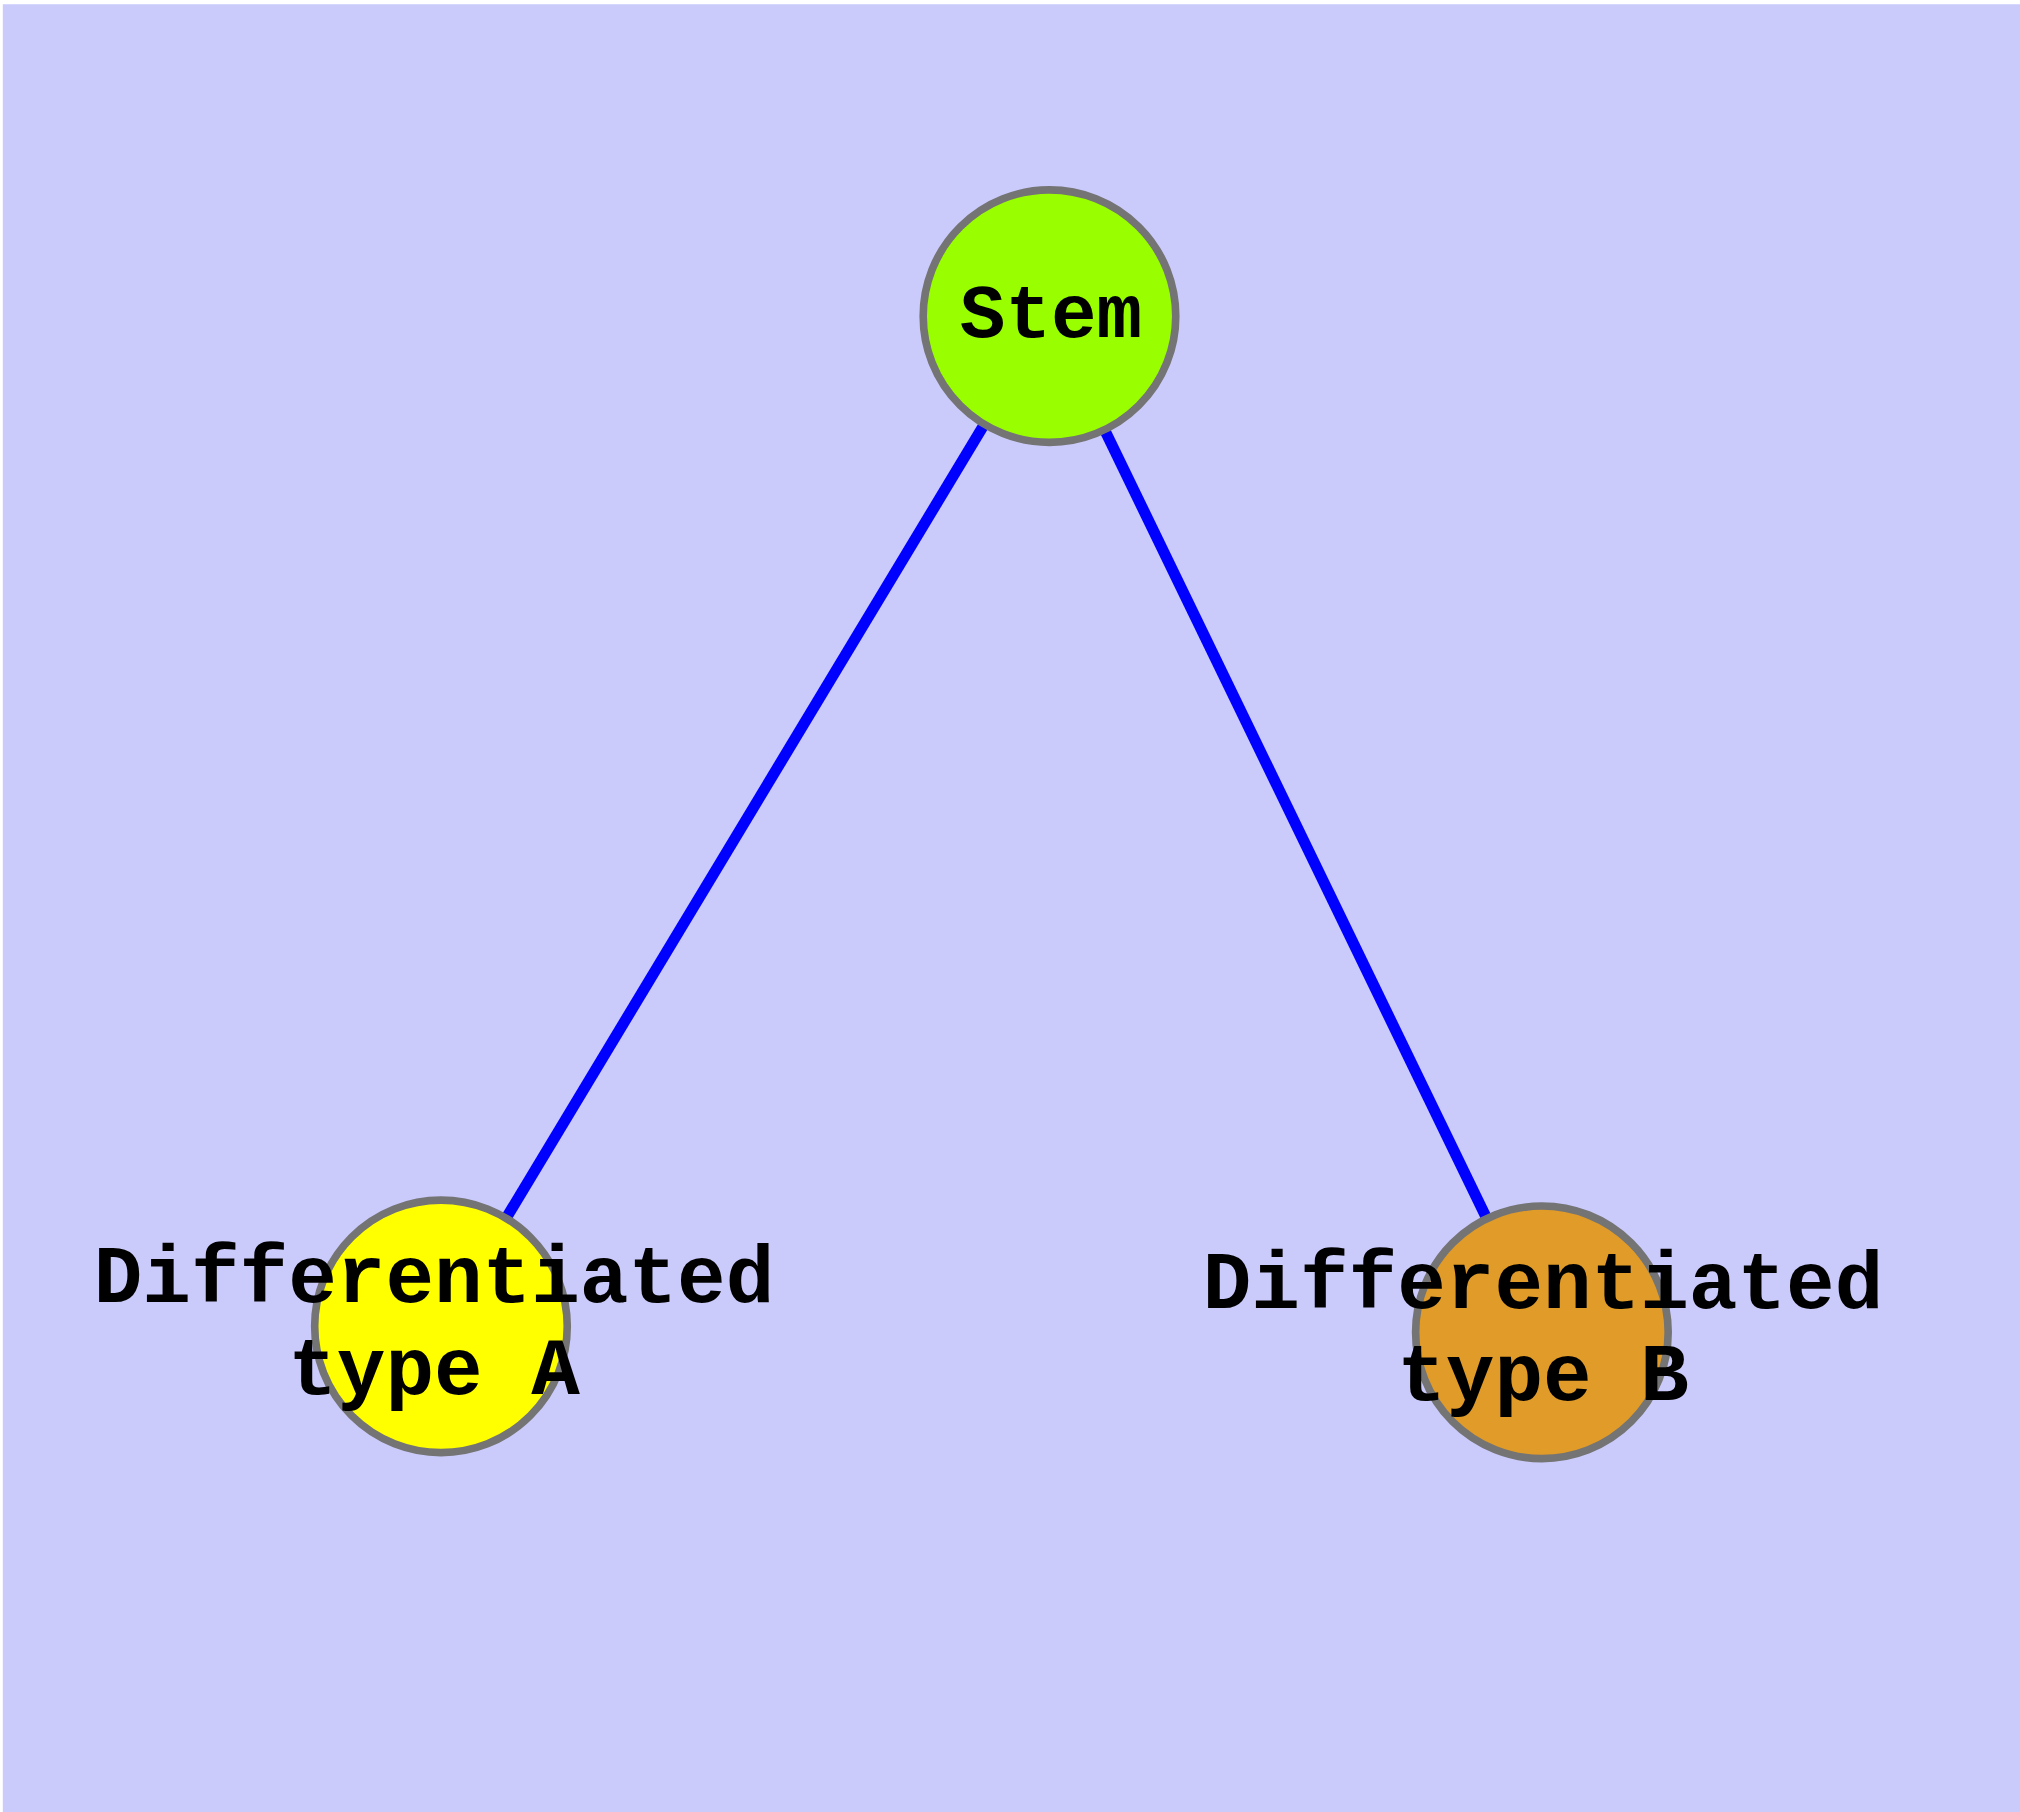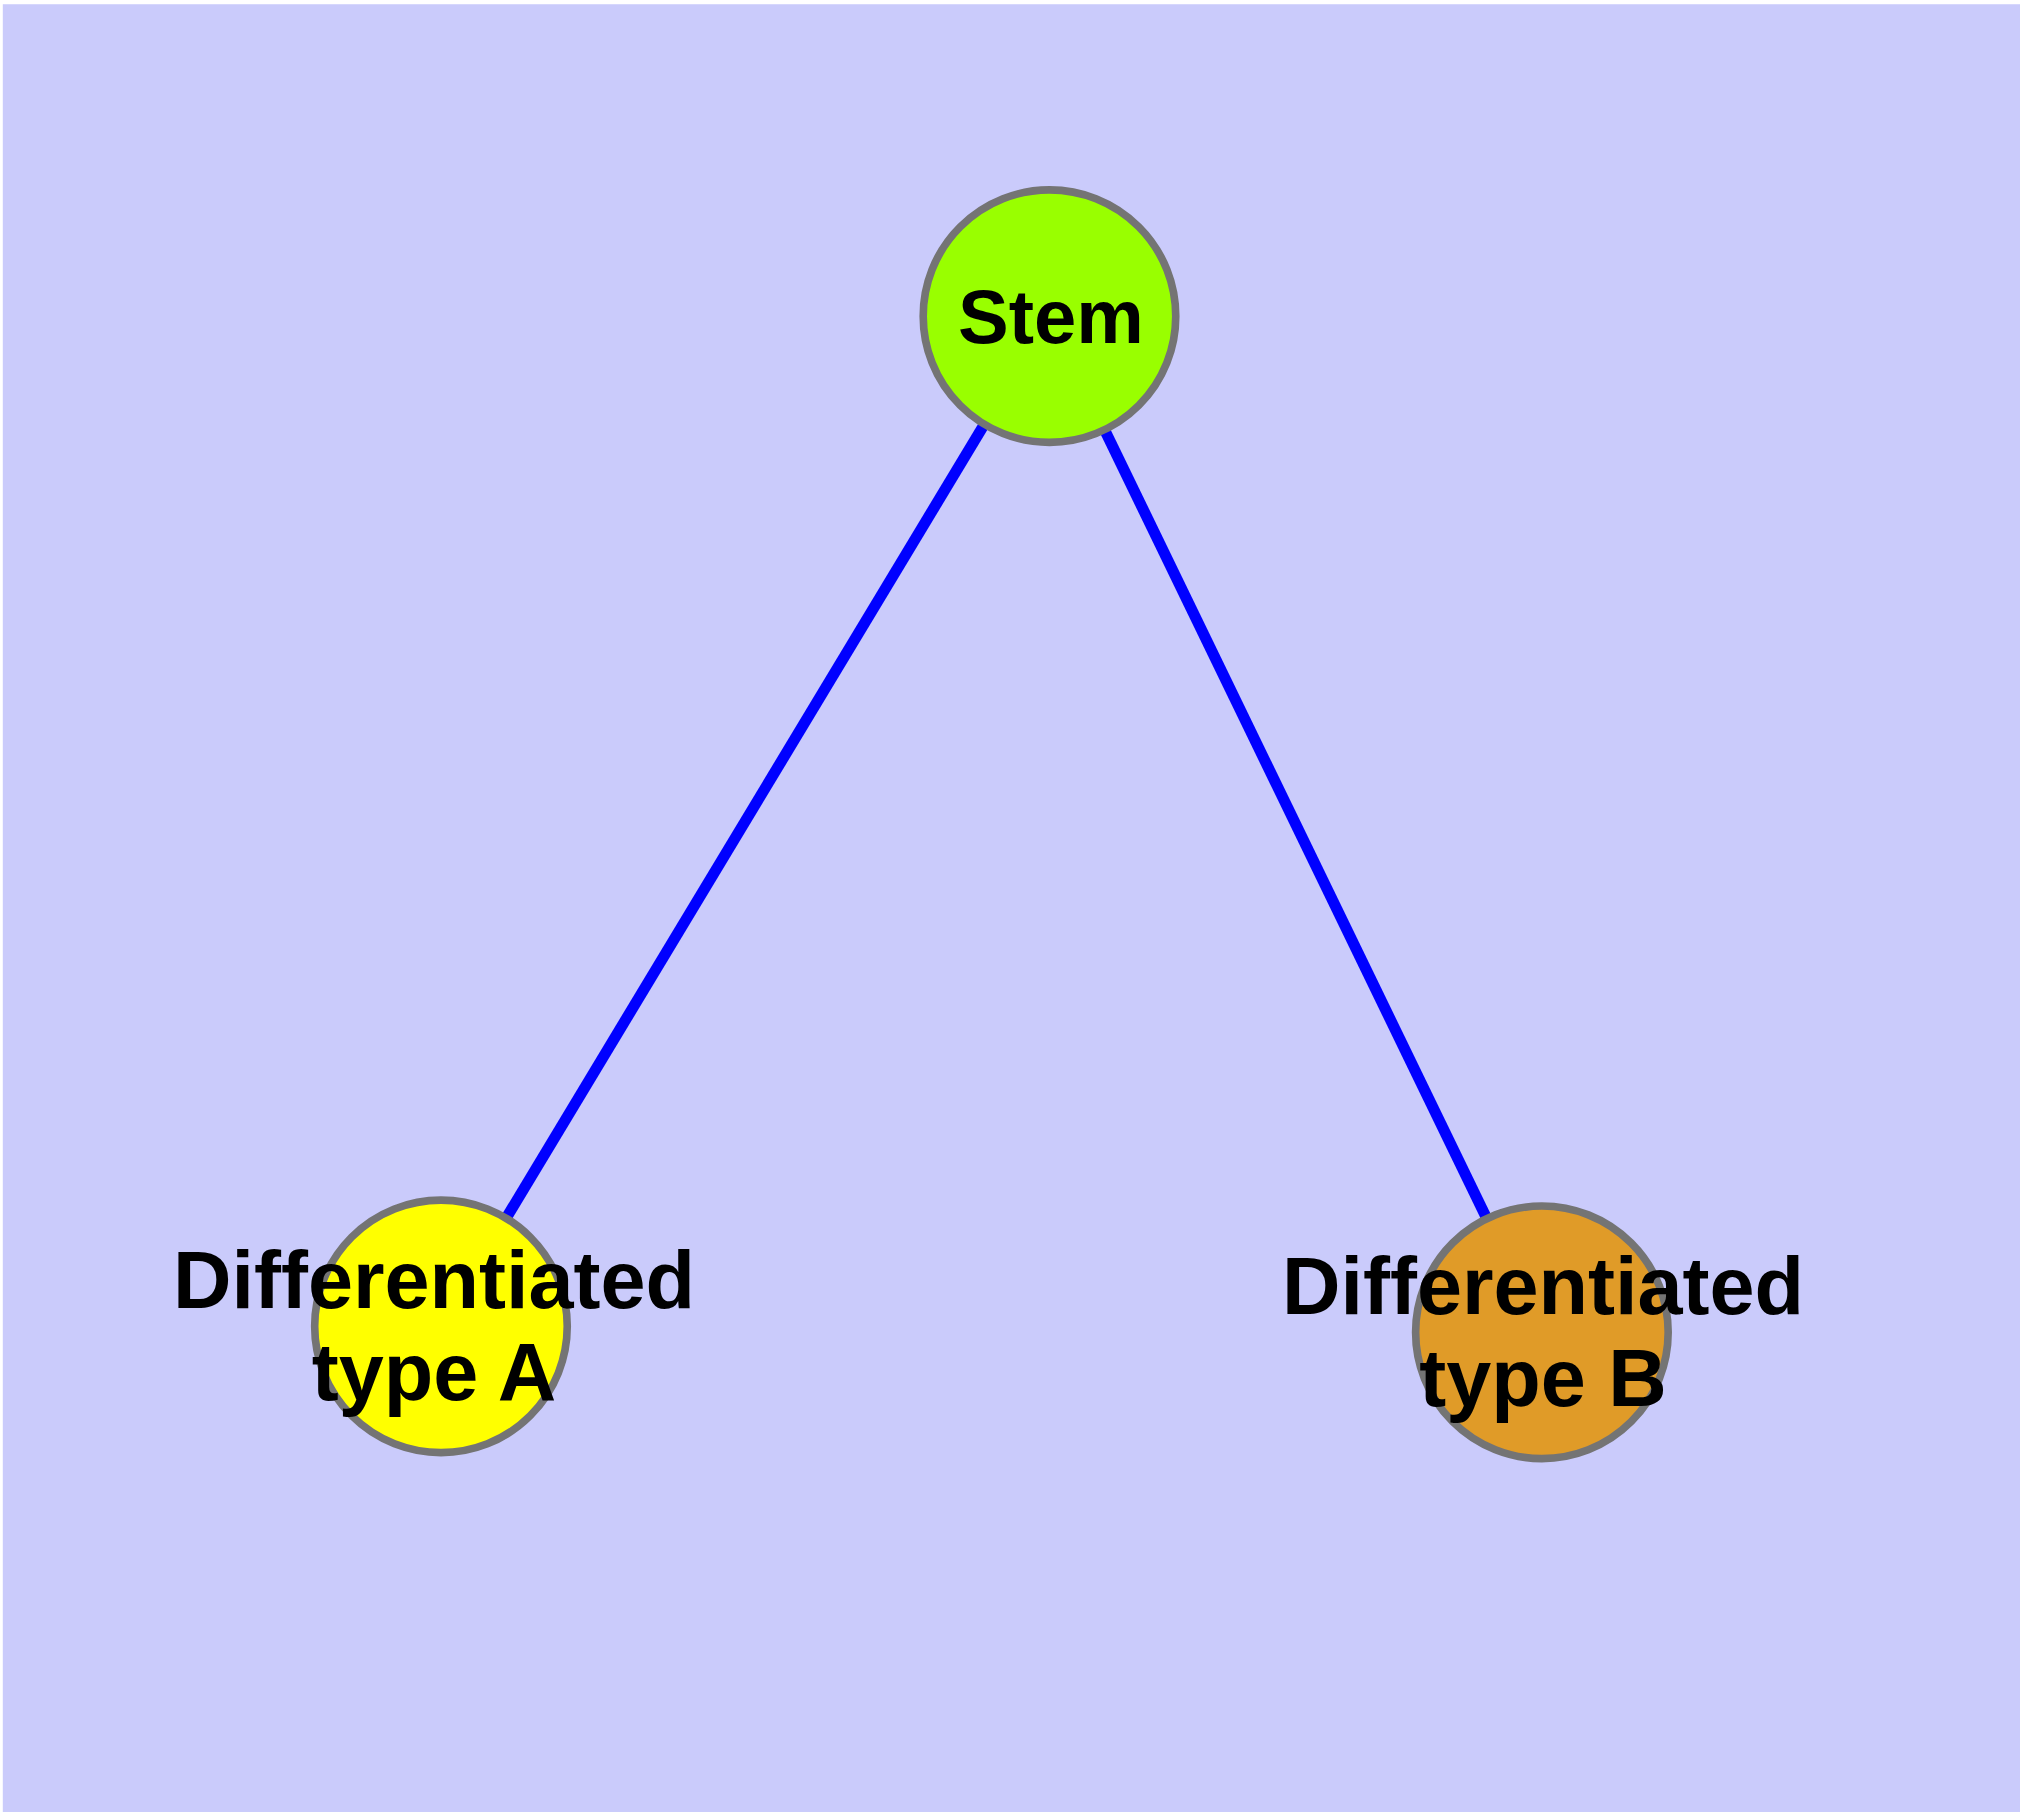--- a/index.html
+++ b/index.html
@@ -24,20 +24,21 @@
   }
   .node-label {
     position: absolute;
     transform: translate(-50%, -50%);
     text-align: center;
     white-space: pre-line;
     color: #000000;
     font-weight: bold;
     line-height: 1.135;
     pointer-events: none;
+    font-family: Liberation Mono, monospace;
   }
   .node-label.stem {
     left: 1051px;
     top: 317px;
     font-size: 76px;
   }
   .node-label.type-a {
     left: 434px;
     top: 1327px;
     font-size: 81px;

